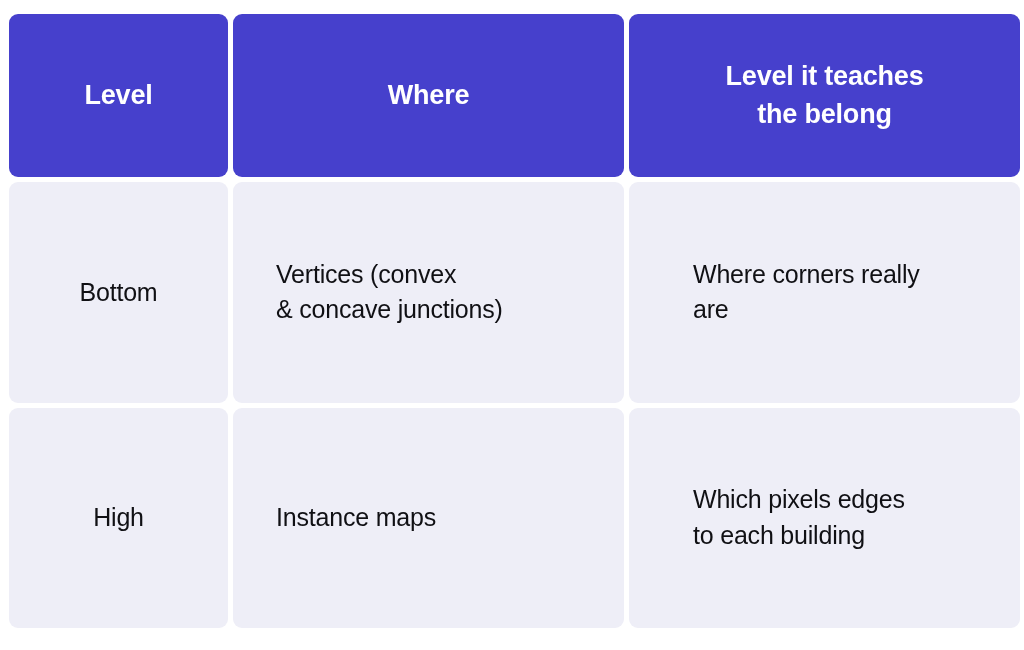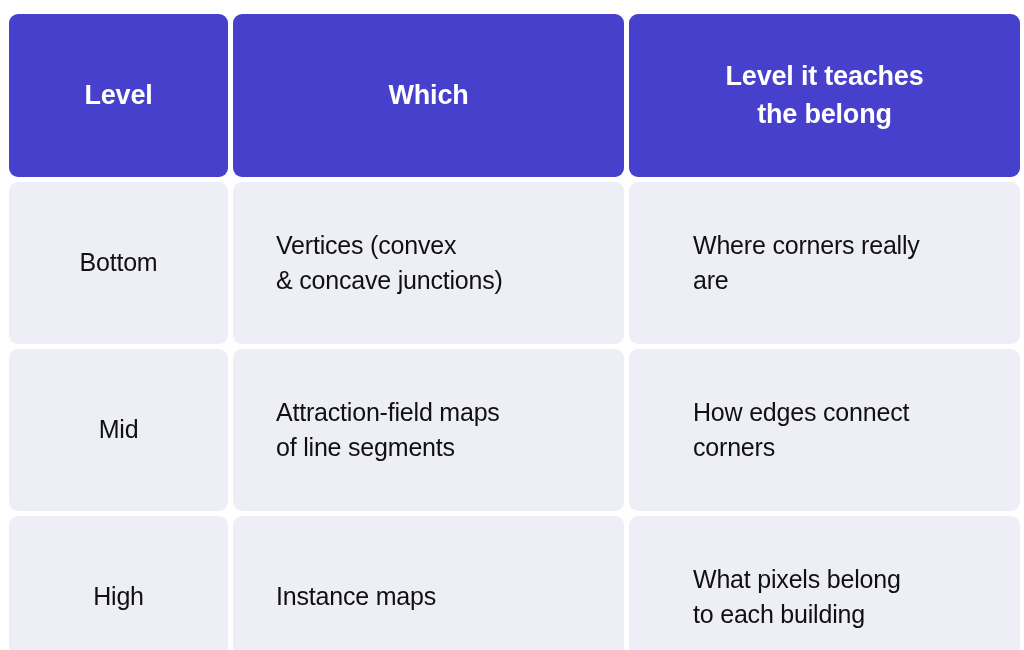--- a/index.html
+++ b/index.html
@@ -89,21 +89,21 @@
       <col class="col-level">
       <col class="col-target">
       <col class="col-teaches">
     </colgroup>
     <thead>
       <tr>
         <th class="head-cell">
           <span class="head-line">Level</span>
         </th>
         <th class="head-cell">
-          <span class="head-line">Which</span>
+          <span class="head-line">Where</span>
         </th>
         <th class="head-cell">
           <span class="head-line">Level it teaches</span>
           <span class="head-line">the belong</span>
         </th>
       </tr>
     </thead>
     <tbody>
 
       <tr>
@@ -113,42 +113,29 @@
         <td class="body-cell cell-target">
           <span class="line">Vertices (convex</span>
           <span class="line">&amp; concave junctions)</span>
         </td>
         <td class="body-cell cell-teaches">
           <span class="line">Where corners really</span>
           <span class="line">are</span>
         </td>
       </tr>
 
-      <tr>
-        <td class="body-cell cell-level">
-          <span class="line">Mid</span>
-        </td>
-        <td class="body-cell cell-target">
-          <span class="line">Attraction-field maps</span>
-          <span class="line">of line segments</span>
-        </td>
-        <td class="body-cell cell-teaches">
-          <span class="line">How edges connect</span>
-          <span class="line">corners</span>
-        </td>
-      </tr>
 
       <tr>
         <td class="body-cell cell-level">
           <span class="line">High</span>
         </td>
         <td class="body-cell cell-target">
           <span class="line">Instance maps</span>
         </td>
         <td class="body-cell cell-teaches">
-          <span class="line">What pixels belong</span>
+          <span class="line">Which pixels edges</span>
           <span class="line">to each building</span>
         </td>
       </tr>
 
     </tbody>
   </table>
 </div>
 
 </body></html>

